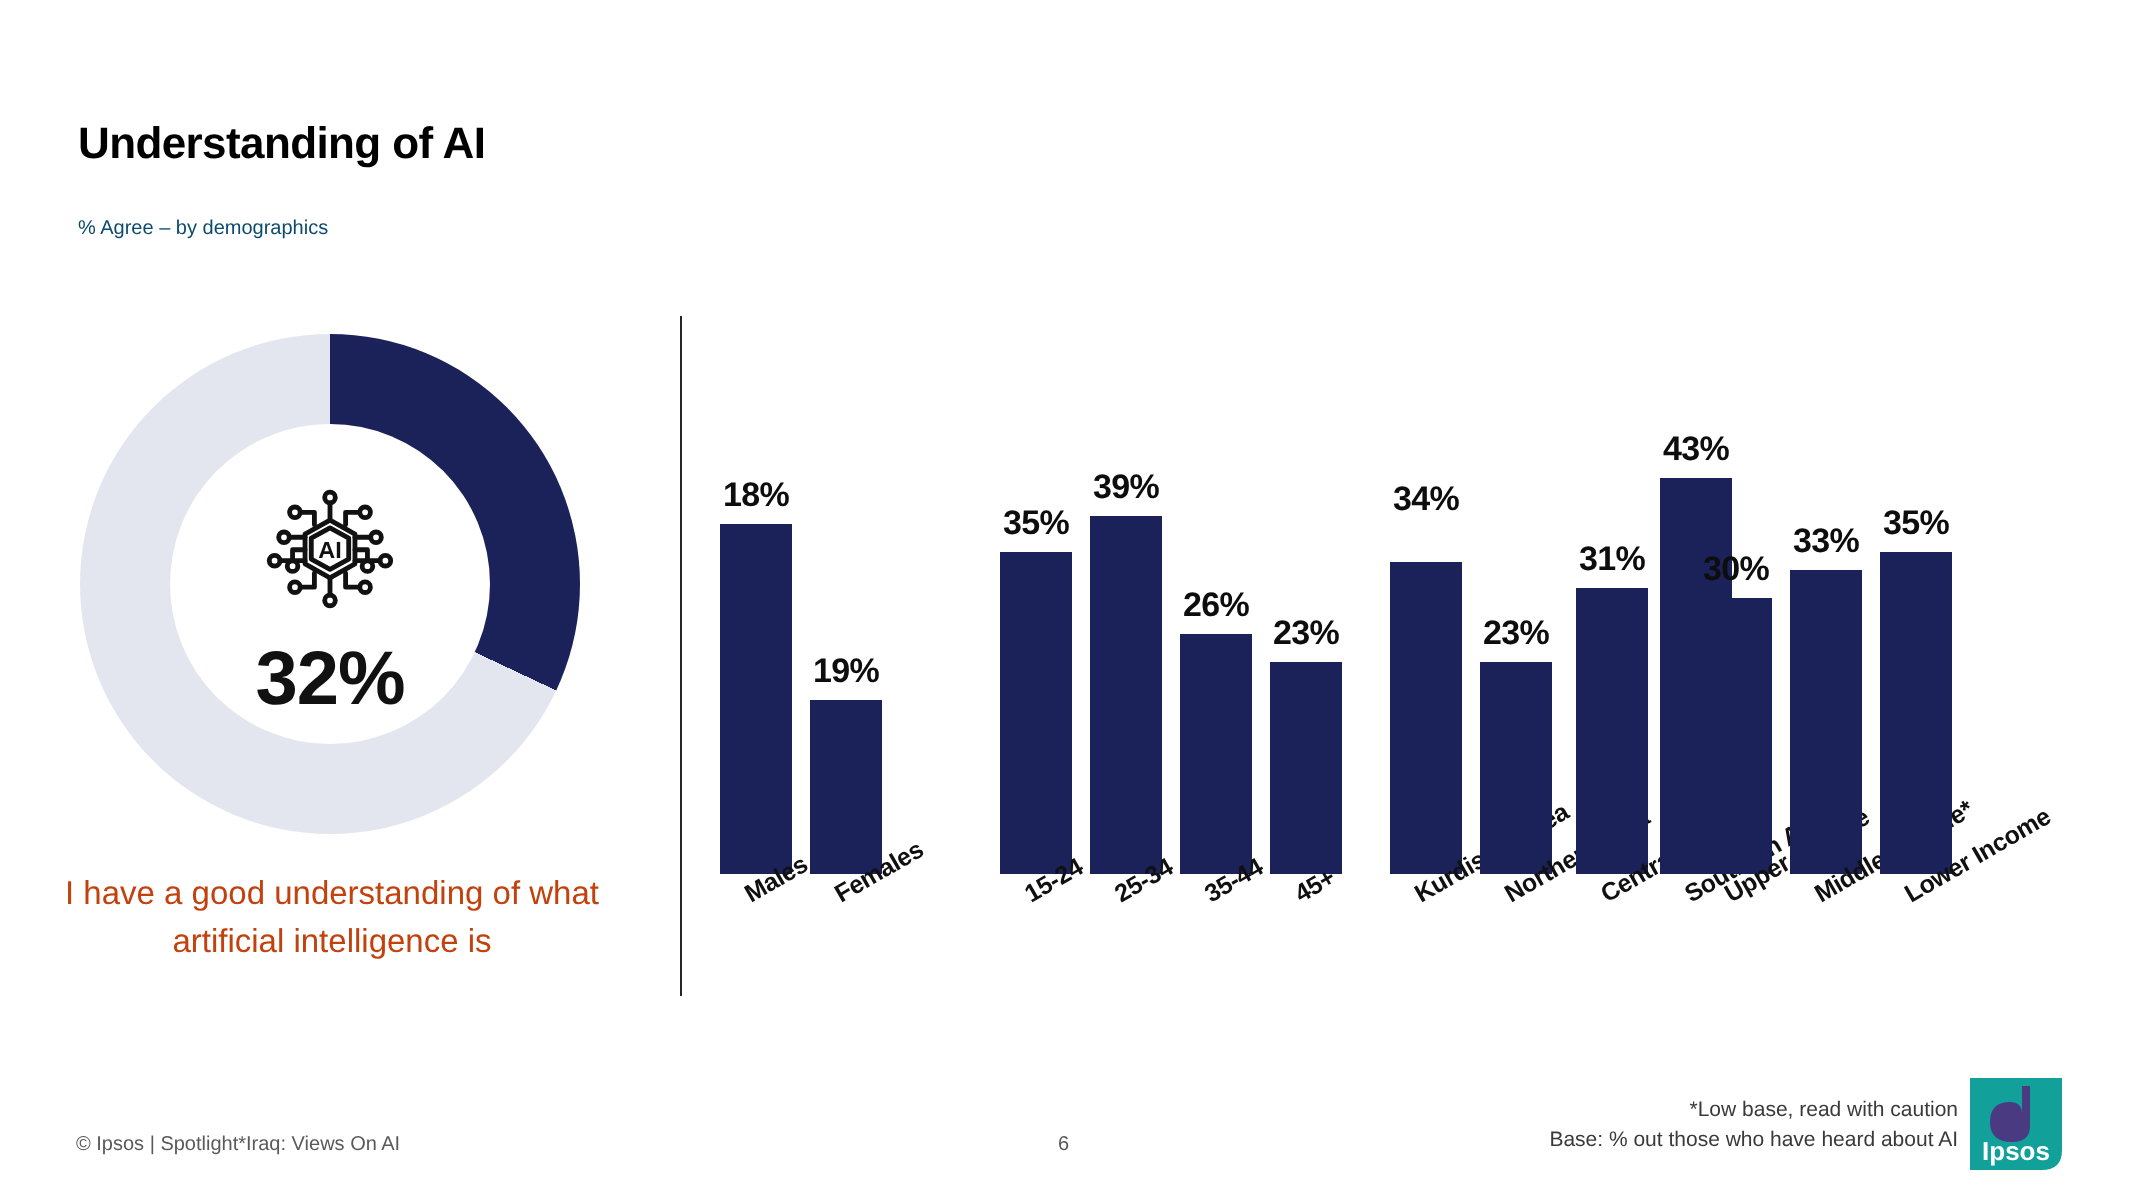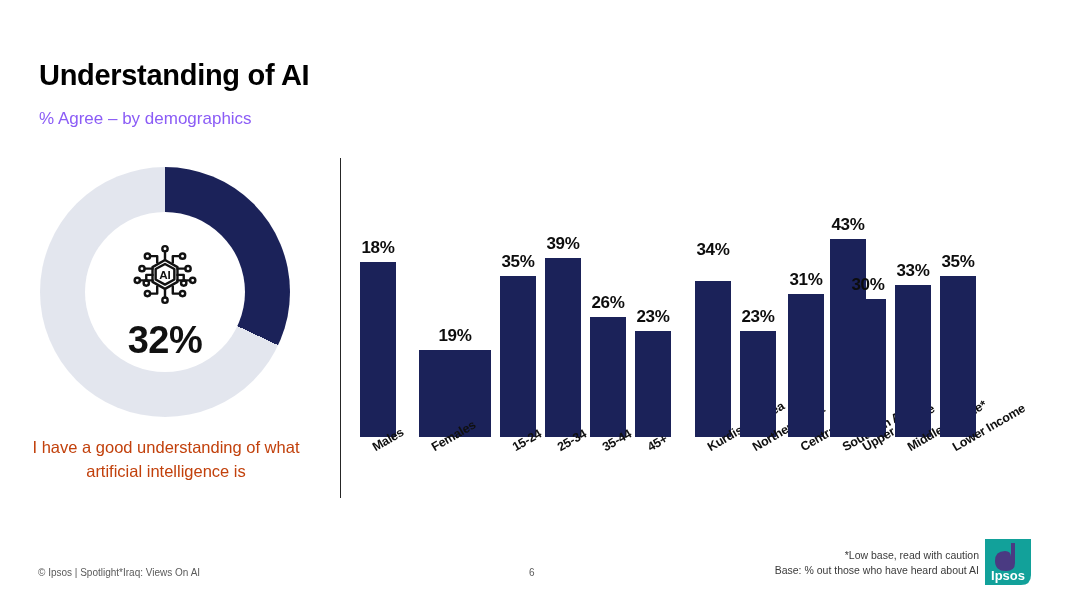--- a/index.html
+++ b/index.html
@@ -14,33 +14,33 @@
     overflow: hidden;
     font-family: "Liberation Sans", sans-serif;
     color: #1a1a1a;
   }
 
   
   #slide-title {
     position: absolute;
     left: 39px;
     top: 59px;
-    font-size: 29px;
+    font-size: 22px;
     font-weight: bold;
     letter-spacing: -0.3px;
     color: #000000;
     white-space: nowrap;
   }
   #slide-subtitle {
     position: absolute;
     left: 39px;
     top: 109px;
-    font-size: 17px;
+    font-size: 10px;
     font-weight: normal;
-    color: #8b5cf6;
+    color: #0c4a6e;
     white-space: nowrap;
   }
 
   
   #vertical-divider {
     position: absolute;
     left: 340px;
     top: 158px;
     width: 1px;
     height: 340px;
@@ -232,21 +232,21 @@
 </div>
 <div id="donut-caption">I have a good understanding of what artificial intelligence is</div>
 
 <div id="bar-area">
     <div class="bar-group" style="left: 0px; width: 90px;">
       <div class="bar-col" style="left: 0px; height: 174.8px;">
         <div class="bar-rect" style="height: 174.8px; background: rgb(27, 34, 89);"></div>
         <div class="bar-value" style="bottom: 178.8px;">18%</div>
         <div class="bar-label">Males</div>
       </div>
-      <div class="bar-col" style="left: 59px; height: 87.4px; padding-left: 36px;">
+      <div class="bar-col" style="left: 45px; height: 87.4px;">
         <div class="bar-rect" style="height: 87.4px; background: rgb(27, 34, 89);"></div>
         <div class="bar-value" style="bottom: 91.4px;">19%</div>
         <div class="bar-label">Females</div>
       </div>
     </div>
     <div class="bar-group" style="left: 140px; width: 180px;">
       <div class="bar-col" style="left: 0px; height: 161px;">
         <div class="bar-rect" style="height: 161px; background: rgb(27, 34, 89);"></div>
         <div class="bar-value" style="bottom: 165px;">35%</div>
         <div class="bar-label">15-24</div>

